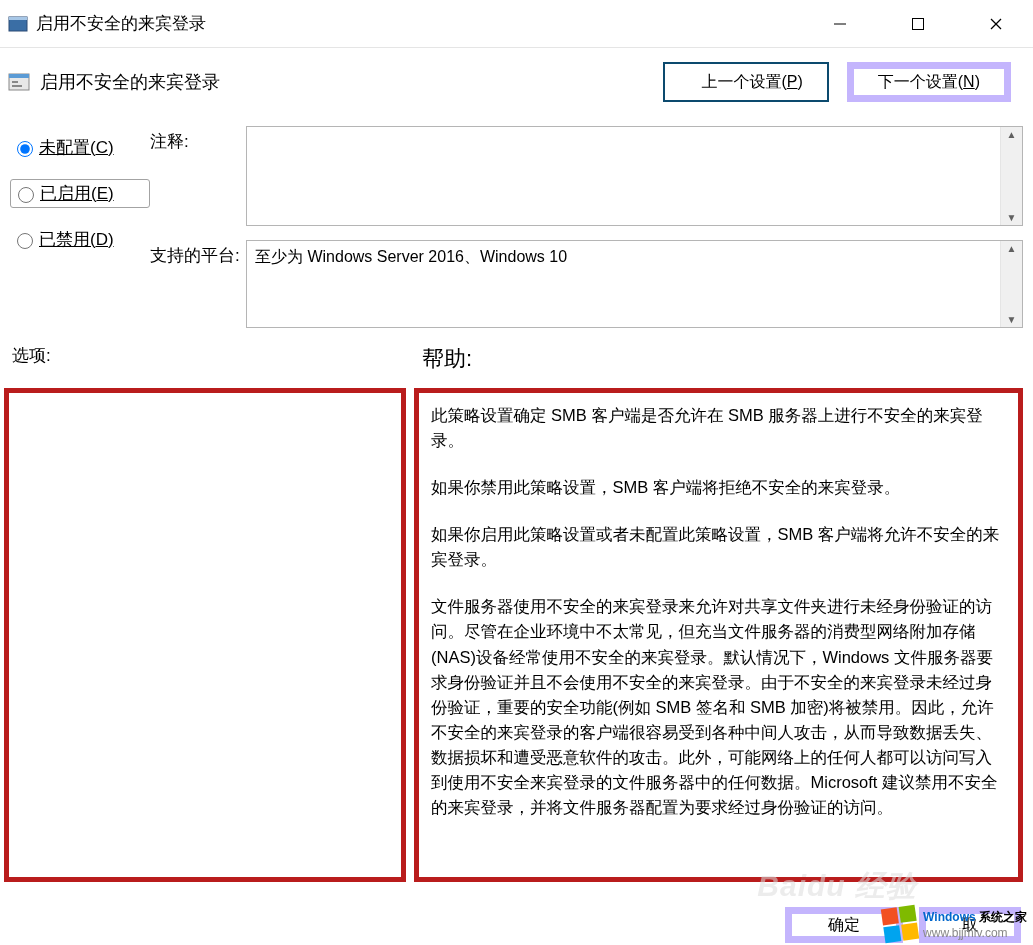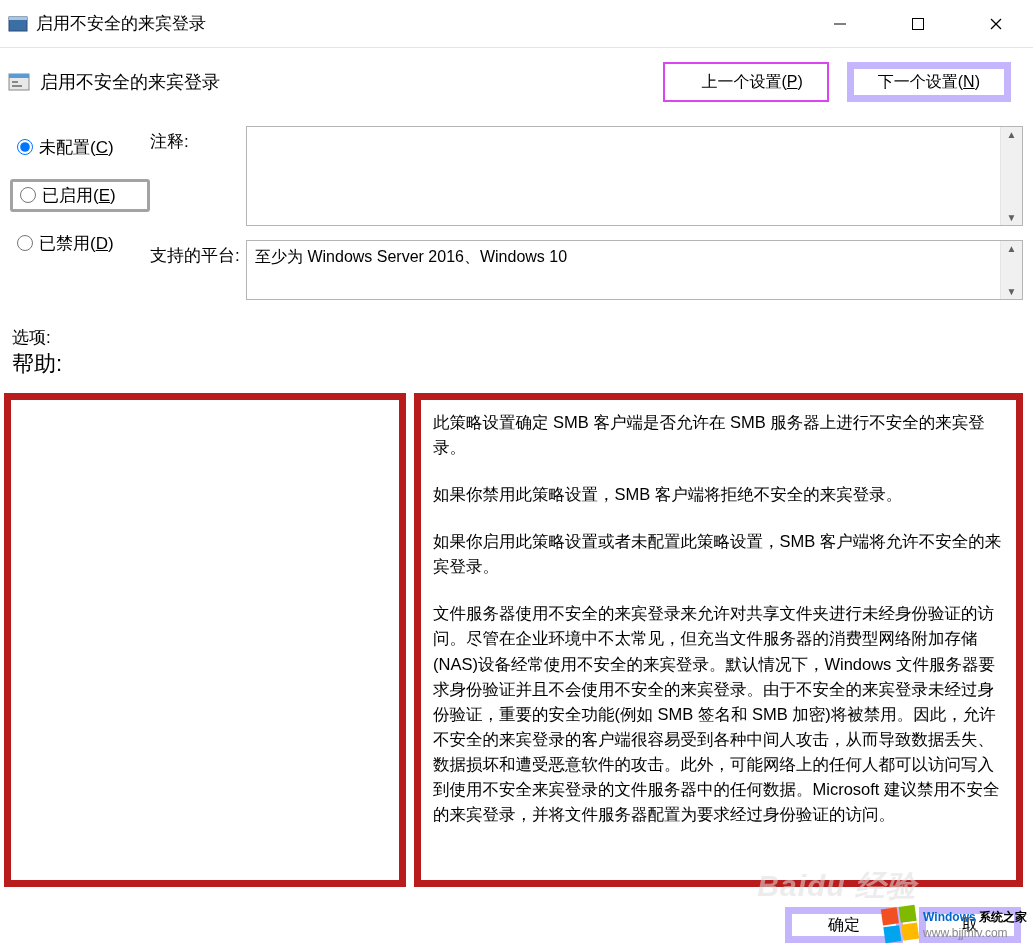--- a/index.html
+++ b/index.html
@@ -67,68 +67,69 @@
     padding: 0 24px;
     background: #fff;
     border: 7px solid #c4b5fd;
     font-size: 16px;
     cursor: pointer;
     display: inline-flex;
     align-items: center;
     justify-content: center;
   }
   .btn.selected {
-    border: 2px solid #d946ef;
+    border: 2px solid #0c4a6e;
     padding-left: 36px;
   }
 
   .content-area {
     padding: 10px 10px 0 10px;
   }
   .row {
     display: flex;
     align-items: flex-start;
     margin-top: 14px;
   }
   .radios {
     width: 140px;
     padding-top: 8px;
   }
   .radio-item {
     display: flex;
-    align-items: flex-start;
+    align-items: center;
     margin-bottom: 18px;
     padding: 2px 6px 2px 2px;
     font-size: 17px;
+    text-decoration: underline;
   }
   .radio-item input {
     width: 16px;
     height: 16px;
     margin-right: 6px;
   }
   .radio-highlight {
-    border: 3px solid #a3a3a3;
+    border: 1px solid #a3a3a3;
     border-radius: 3px;
   }
 
   .label-col {
     width: 96px;
     font-size: 17px;
     padding-top: 4px;
   }
   .textbox {
     flex: 1;
     border: 1px solid #b5b5b5;
     background: #fff;
     position: relative;
     font-size: 16px;
     padding: 6px 24px 6px 8px;
   }
   .textbox.cmt { height: 100px; }
-  .textbox.plat { height: 60px; }
+  .textbox.plat { height: 88px; }
   .scrollbar-vert {
     position: absolute;
     right: 0;
     top: 0;
     bottom: 0;
     width: 22px;
     background: #f0f0f0;
     border-left: 1px solid #e5e5e5;
     display: flex;
     flex-direction: column;
@@ -137,40 +138,39 @@
     padding: 2px 0;
   }
   .scrollbar-vert .arrow {
     font-size: 10px;
     color: #606060;
     cursor: pointer;
   }
 
   .section-labels {
     display: flex;
-    margin-top: 26px;
+    margin-top: 16px;
     padding: 0 2px;
-    flex-direction: column;
   }
   .section-labels .opt-label {
     width: 410px;
     font-size: 17px;
   }
   .section-labels .help-label {
     font-size: 22px;
   }
 
   .panels {
     display: flex;
     gap: 8px;
     margin-top: 14px;
     padding: 0 0 0 0;
   }
   .panel {
-    border: 7px solid #b91c1c;
+    border: 5px solid #b91c1c;
     background: #fff;
     height: 494px;
     overflow: hidden;
     position: relative;
   }
   .panel.options {
     width: 402px;
     margin-left: -6px;
   }
   .panel.help {

